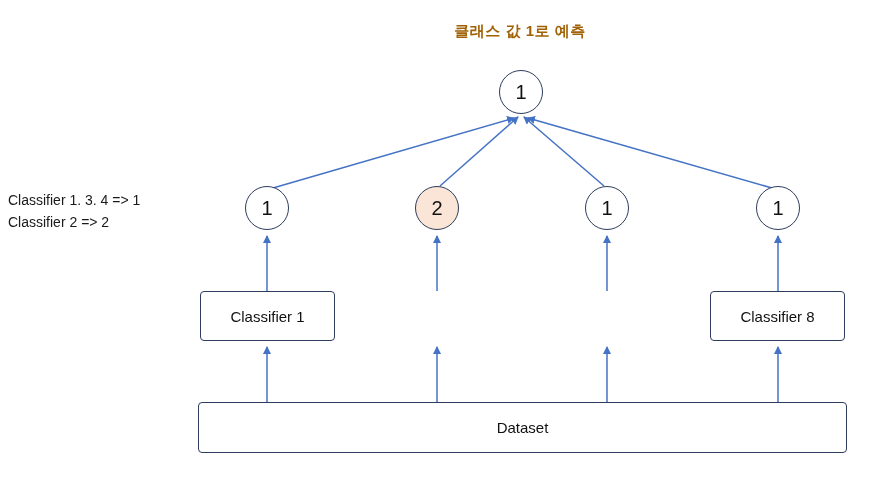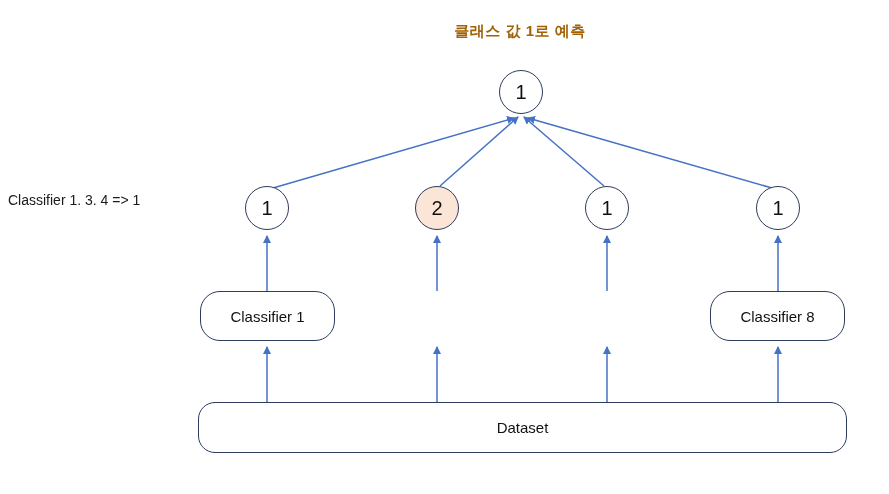--- a/index.html
+++ b/index.html
@@ -43,54 +43,55 @@
   .node.highlight{background:#FBE5D6;}
   .final-node{left:499px;top:70px;}
   .vote-1{left:245px;top:186px;}
   .vote-2{left:415px;top:186px;}
   .vote-3{left:585px;top:186px;}
   .vote-4{left:756px;top:186px;}
   .clf{
     position:absolute;
     top:291px;width:135px;height:50px;
     border:1.5px solid #2e3c5e;
-    border-radius:20px;
+    border-radius:4px;
     background:#ffffff;
     display:flex;align-items:center;justify-content:center;
     font-size:15px;color:#111;
     box-sizing:border-box;
   }
   .clf-1{left:200px;}
   .clf-2{left:370px;}
   .clf-3{left:540px;}
   .clf-4{left:710px;}
   .dataset{
     position:absolute;
     left:198px;top:402px;width:649px;height:51px;
     border:1.5px solid #2e3c5e;
-    border-radius:17px;
+    border-radius:4px;
     background:#ffffff;
     display:flex;align-items:center;justify-content:center;
     font-size:15px;color:#111;
     box-sizing:border-box;
   }
   #arrow-layer{
     position:absolute;left:0;top:0;width:889px;height:494px;
     pointer-events:none;
   }
 </style>
 </head>
 <body>
 
 <div id="stage">
 
   <div class="title">클래스 값 1로 예측</div>
 
   <div class="annotation">
     <div>Classifier 1. 3. 4  =&gt;  1</div>
+    <div>Classifier 2  =&gt;  2</div>
   </div>
 
   <svg id="arrow-layer" viewBox="0 0 889 494">
     <defs>
       <marker id="ah" markerWidth="9" markerHeight="8" refX="7" refY="4" orient="auto" markerUnits="userSpaceOnUse">
         <path d="M0,0 L8,4 L0,8 z" fill="#4472C4"></path>
       </marker>
     </defs>
 
     <line x1="267" y1="402" x2="267" y2="347" stroke="#4472C4" stroke-width="1.5" marker-end="url(#ah)"></line>

